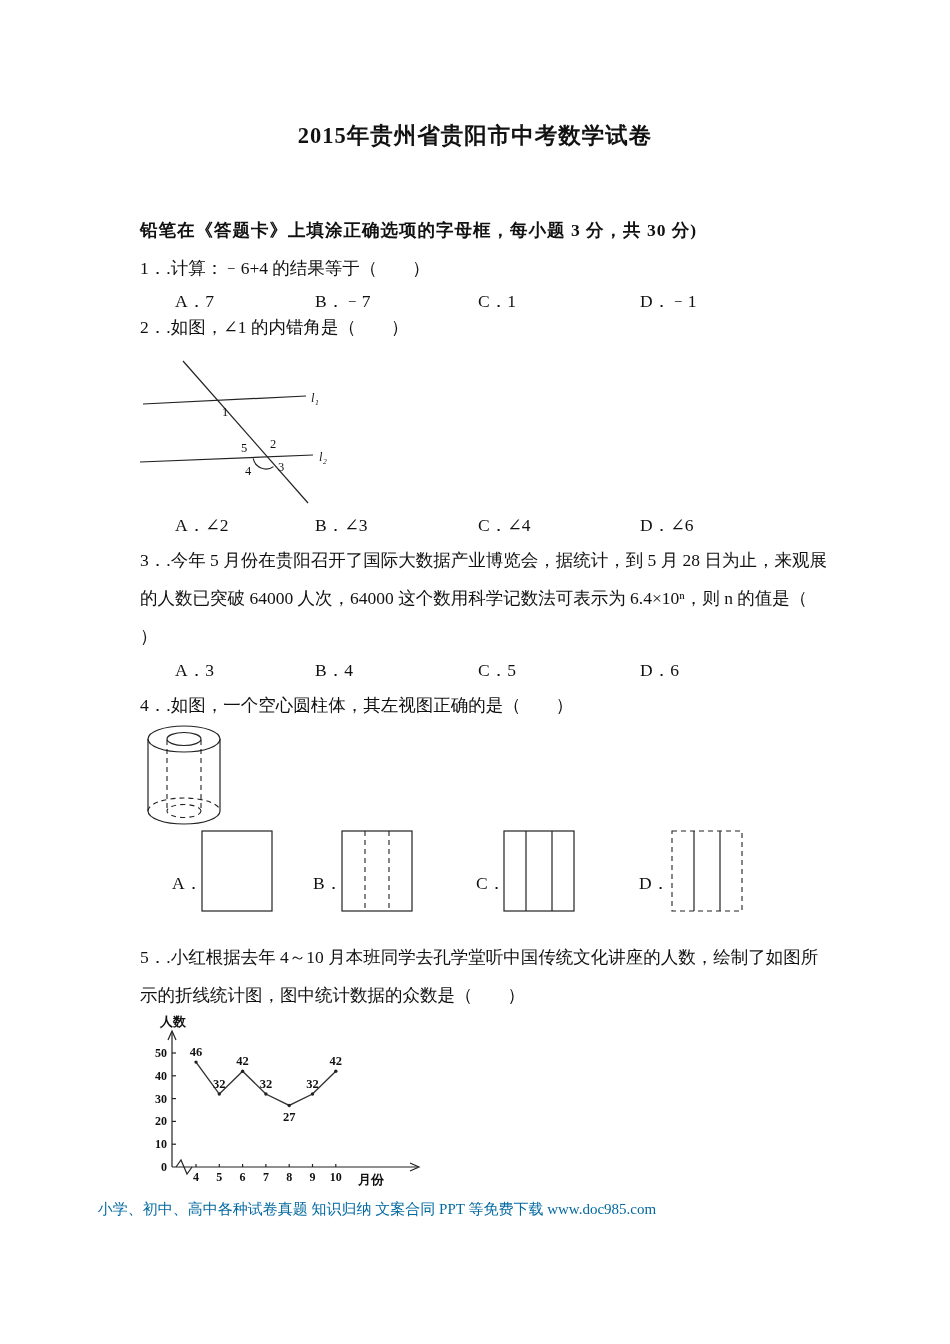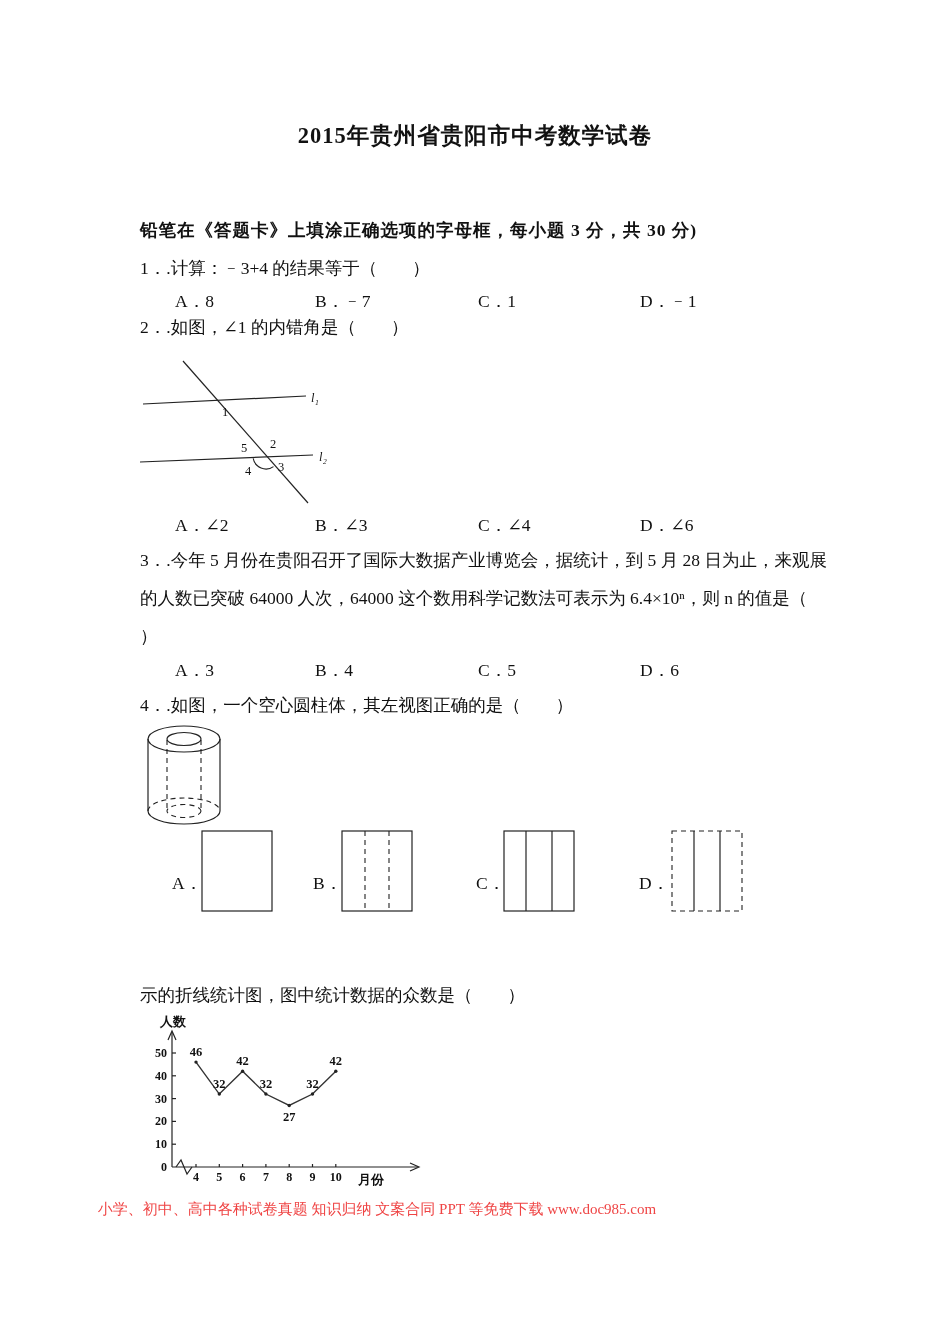--- a/index.html
+++ b/index.html
@@ -12,21 +12,21 @@
   }
   .t { position:absolute; white-space:nowrap; font-size:17.5px; line-height:25px; }
   .bold { font-weight:bold; }
   .head { letter-spacing:1px; }
   .title {
     position:absolute; top:120px; left:0; width:950px; text-align:center;
     font-size:22.5px; font-weight:bold; letter-spacing:1px;
   }
   .footer {
     position:absolute; top:1200px; left:0; width:754px; text-align:center;
-    font-size:15px; color:#ef4444;
+    font-size:15px; color:#0369a1;
   }
   .fig { position:absolute; }
   .dl { stroke:#222; stroke-width:1.2; fill:none; }
   .thin { stroke-width:1.1; }
   .dash { stroke-dasharray:5 4; }
   .dlab { font-family:"Liberation Serif","DejaVu Serif",serif; font-size:12.5px; fill:#111; }
   .italic { font-style:italic; }
   
   .ax { stroke:#222; stroke-width:1.2; fill:none; }
   .series { stroke:#333; stroke-width:1.4; fill:none; }
@@ -36,22 +36,22 @@
 </style>
 </head>
 <body>
 
 <div class="page">
 
   <div class="title">2015年贵州省贵阳市中考数学试卷</div>
 
   <div class="t bold head" style="left:140px; top:218px;">铅笔在《答题卡》上填涂正确选项的字母框，每小题 3 分，共 30 分)</div>
 
-  <div class="t" style="left:140px; top:256px;">1．.计算：﹣3+4 的结果等于（　　）</div>
-  <div class="t" style="left:175px; top:289px;">A．8</div>
+  <div class="t" style="left:140px; top:256px;">1．.计算：﹣6+4 的结果等于（　　）</div>
+  <div class="t" style="left:175px; top:289px;">A．7</div>
   <div class="t" style="left:315px; top:289px;">B．﹣7</div>
   <div class="t" style="left:478px; top:289px;">C．1</div>
   <div class="t" style="left:640px; top:289px;">D．﹣1</div>
 
   <div class="t" style="left:140px; top:315px;">2．.如图，∠1 的内错角是（　　）</div>
 
   <svg class="fig" style="left:138px; top:356px;" width="210" height="152" viewBox="0 0 210 152">
     <line x1="5" y1="48" x2="168" y2="40" class="dl"></line>
     <line x1="2" y1="106" x2="175" y2="99" class="dl"></line>
     <line x1="45" y1="5" x2="170" y2="147" class="dl"></line>
@@ -109,20 +109,21 @@
     <rect x="2" y="2" width="70" height="80" class="dl"></rect>
     <line x1="24" y1="2" x2="24" y2="82" class="dl"></line>
     <line x1="50" y1="2" x2="50" y2="82" class="dl"></line>
   </svg>
   <svg class="fig" style="left:670px; top:829px;" width="74" height="84" viewBox="0 0 74 84">
     <rect x="2" y="2" width="70" height="80" class="dl dash thin"></rect>
     <line x1="24" y1="2" x2="24" y2="82" class="dl"></line>
     <line x1="50" y1="2" x2="50" y2="82" class="dl"></line>
   </svg>
 
+  <div class="t" style="left:140px; top:945px;">5．.小红根据去年 4～10 月本班同学去孔学堂听中国传统文化讲座的人数，绘制了如图所</div>
   <div class="t" style="left:140px; top:983px;">示的折线统计图，图中统计数据的众数是（　　）</div>
 
   <svg class="fig" style="left:146px; top:1010px;" width="300" height="190" viewBox="0 0 300 190">
       <line x1="26" y1="157" x2="26" y2="22" class="ax"></line>
       <path d="M 22 30 L 26 21 L 30 30" class="ax"></path>
       <line x1="26" y1="157" x2="272" y2="157" class="ax"></line>
       <path d="M 264 153 L 273 157 L 264 161" class="ax"></path>
       <text x="14" y="16" class="albl">人数</text>
       <text x="212" y="174" class="albl">月份</text>
       <text x="21" y="161" class="tick" text-anchor="end">0</text>

